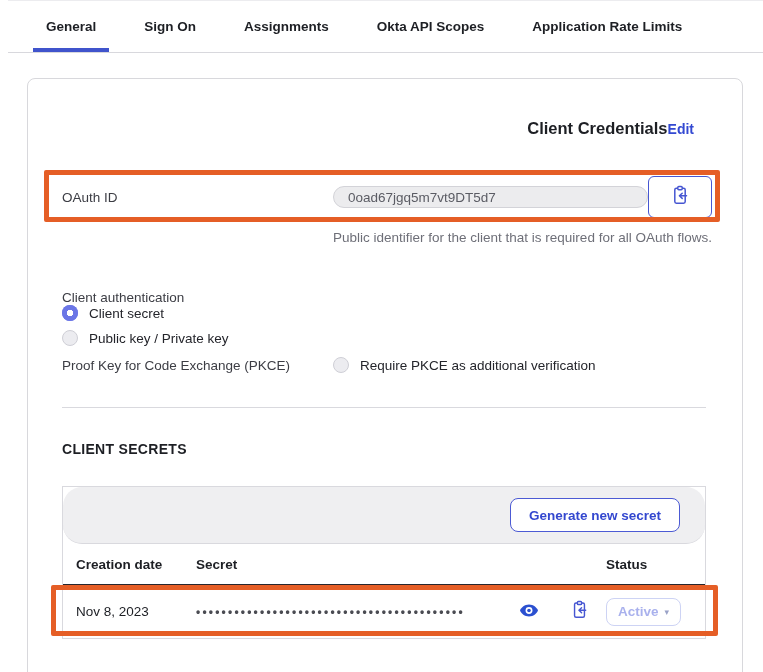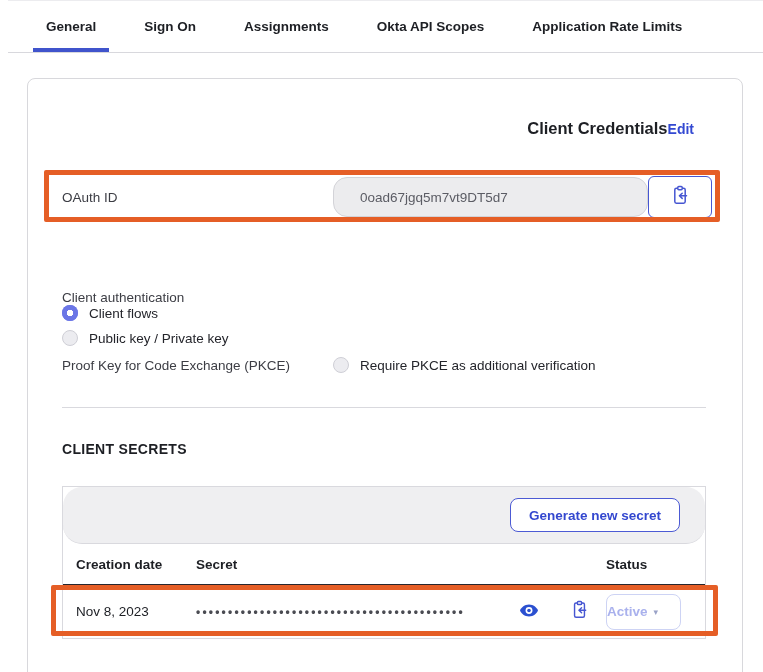--- a/index.html
+++ b/index.html
@@ -24,22 +24,22 @@
     justify-content:flex-end; align-items:center; }
   .section-title { font-size:16.5px; font-weight:700; color:#1d1f24; }
   .edit-link { font-size:14px; font-weight:700; color:#3349d2; cursor:pointer; }
 
   .field-label { font-size:13.5px; color:#3c3d44; }
 
   .clientid-row { left:34px; top:92px; height:52px; right:6px;
     display:flex; align-items:center; }
   .clientid-label { width:271px; }
   .clientid-ctrl { display:flex; align-items:center; }
-  .clientid-input { width:315px; height:40px; background:#ececee;
-    border:1px solid #d3d3d8; border-radius:14px; padding:0 26px;
+  .clientid-input { width:315px; height:22px; background:#ececee;
+    border:1px solid #d3d3d8; border-radius:14px; padding:0 14px;
     font-size:13.5px; color:#5b5c64; font-family:"Liberation Sans",sans-serif; }
   .copy-btn { width:64px; height:42px; margin-left:0px; background:#fff;
     border:1px solid #4656d2; border-radius:6px; display:flex;
     align-items:center; justify-content:center; cursor:pointer; }
 
   .help-text { left:305px; top:146px; width:392px; font-size:13.5px;
     color:#6e6f78; line-height:25px; }
 
   .auth-row { left:34px; top:210px; right:6px; display:flex;flex-direction:column; }
   .auth-label { width:271px; padding-top:1px; }
@@ -71,22 +71,22 @@
     font-size:13.5px; }
   .col-date { width:120px; flex:none; }
   .col-secret { flex:1; display:flex; align-items:center; }
   .col-status { width:99px; flex:none; display:flex; align-items:center; }
   .dots { font-size:12px; font-weight:700; letter-spacing:2.2px; color:#4a4b52;
     white-space:nowrap; overflow:hidden; width:322px; }
   .eye-btn, .row-copy-btn { background:none; border:none; cursor:pointer;
     display:flex; align-items:center; padding:0; }
   .eye-btn { margin-left:2px; }
   .row-copy-btn { margin-left:32px; }
-  .status-btn { height:36px; width:75px; background:#fff; border:1px solid #cdd3f4;
-    border-radius:8px; display:flex; align-items:center; 
+  .status-btn { height:28px; width:75px; background:#fff; border:1px solid #cdd3f4;
+    border-radius:8px; display:flex; align-items:center; justify-content:center;
     gap:6px; cursor:pointer; }
   .status-btn .status-txt { font-size:13.5px; font-weight:700; color:#a9b1ed; }
   .status-btn .caret { font-size:9px; color:#9aa2c7; padding-top:1px; }
 
   
   .hl-rect { position:absolute; border:5px solid #e55e26; border-radius:2px;
     pointer-events:none; z-index:9; }
   .hl-1 { left:44px; top:170px; width:676px; height:52px; }
   .hl-2 { left:51px; top:585px; width:667px; height:51px; }
 </style>
@@ -117,27 +117,28 @@
           <svg width="20" height="21" viewBox="0 0 20 21" fill="none">
             <rect x="4.8" y="3.2" width="10.4" height="15" rx="1.6" stroke="#4656d2" stroke-width="1.5"></rect>
             <rect x="7.8" y="1.6" width="4.4" height="3.2" rx="1" fill="#ffffff" stroke="#4656d2" stroke-width="1.5"></rect>
             <path d="M16.5 10.8 H9.6 M12.2 8.2 L9.4 10.8 L12.2 13.4" stroke="#4656d2" stroke-width="1.5" stroke-linecap="round" stroke-linejoin="round" fill="none"></path>
           </svg>
         </span>
       </button>
     </div>
   </div>
 
+  <p class="abs help-text">Public identifier for the client that is required for all OAuth flows.</p>
 
   <div class="abs auth-row">
     <div class="auth-label field-label">Client authentication</div>
     <div>
       <div class="radio-line">
         <span class="radio sel"></span>
-        <span class="radio-label">Client flows</span>
+        <span class="radio-label">Client secret</span>
       </div>
       <div class="radio-line">
         <span class="radio unsel"></span>
         <span class="radio-label">Public key / Private key</span>
       </div>
     </div>
   </div>
 
   <div class="abs pkce-row">
     <div class="auth-label field-label">Proof Key for Code Exchange (PKCE)</div>

